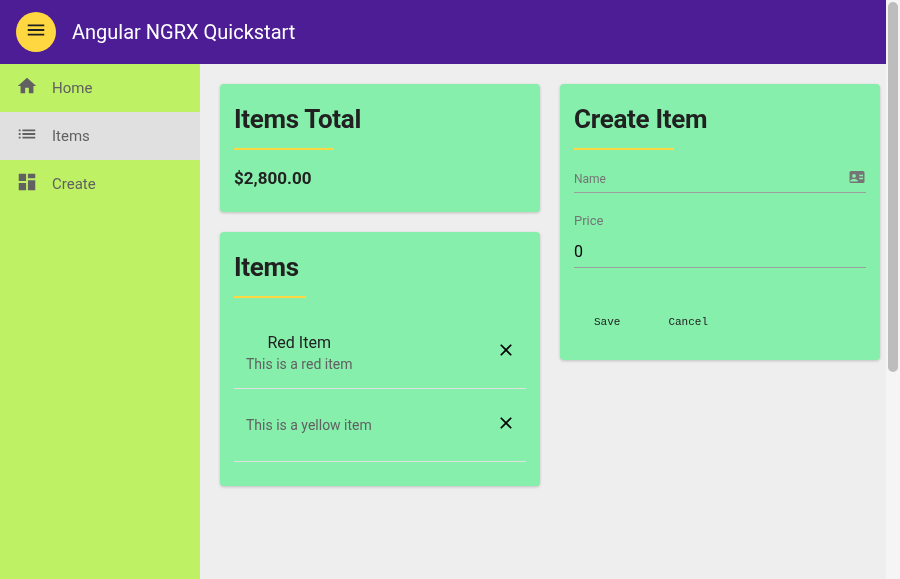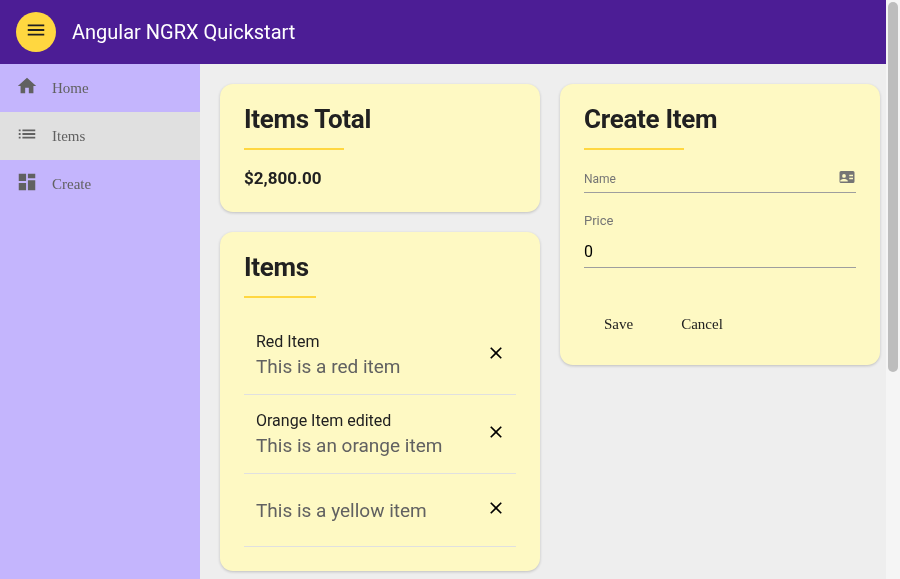--- a/index.html
+++ b/index.html
@@ -25,47 +25,46 @@
       background: #ffd740;
       display: flex; align-items: center; justify-content: center;
       margin-right: 16px;
       cursor: pointer;
     }
     .menu-btn svg { width: 22px; height: 22px; }
     .app-title { font-size: 20px; font-weight: 400; }
     .layout { display: flex; height: calc(579px - 64px); }
     .sidebar {
       width: 200px;
-      background: #c4b5fd;
+      background: #bef264;
       flex-shrink: 0;
-      font-family: Liberation Serif, serif;
     }
     .nav-item {
       display: flex; align-items: center;
       height: 48px;
       padding: 0 16px;
       color: #616161;
       font-size: 15px;
       cursor: pointer;
     }
     .nav-item.active { background: #e0e0e0; }
     .nav-item .nav-icon { width: 22px; height: 22px; margin-right: 14px; fill: #616161; flex-shrink: 0; }
     .main {
       flex: 1;
       padding: 20px;
       display: flex;
       gap: 20px;
       overflow-y: auto;
     }
     .col { flex: 1; display: flex; flex-direction: column; gap: 20px; min-width: 0; }
     .card {
-      background: #fef9c3;
-      border-radius: 13px;
+      background: #86efac;
+      border-radius: 4px;
       box-shadow: 0 1px 3px rgba(0,0,0,.2);
-      padding: 20px 24px 24px;
+      padding: 20px 14px 24px;
     }
     .card-title {
       font-size: 26px;
       font-weight: 700;
       color: #212121;
       letter-spacing: -0.3px;
     }
     .accent-rule {
       height: 2px;
       background: #ffd740;
@@ -74,23 +73,23 @@
       margin: 14px 0 18px;
     }
     .total-value { font-size: 17px; font-weight: 700; color: #212121; }
     .items-list .accent-rule { width: 72px; }
     .item-row {
       display: flex; align-items: center; justify-content: space-between;
       padding: 16px 0;
       border-bottom: 1px solid #e0e0e0;
       cursor: pointer;
     }
-    .item-text { padding-left: 12px; }
+    .item-text { padding-left: 12px; text-align: center; }
     .item-name { font-size: 16px; color: #212121; margin-bottom: 4px; }
-    .item-desc { font-size: 19px; color: #616161; }
+    .item-desc { font-size: 14px; color: #616161; }
     .delete-btn {
       width: 40px; height: 40px;
       display: flex; align-items: center; justify-content: center;
       cursor: pointer;
     }
     .delete-btn svg { width: 20px; height: 20px; }
     .form-field { margin-bottom: 20px; position: relative; }
     .form-label {
       font-size: 13px;
       color: #757575;
@@ -111,23 +110,23 @@
       position: absolute;
       right: 0;
       top: 0;
       width: 18px; height: 18px;
       fill: #757575;
     }
     .actions { display: flex; gap: 28px; padding-top: 20px; padding-left: 10px; }
     .flat-btn {
       background: none;
       border: none;
-      font-size: 15px;
+      font-size: 11px;
       color: #212121;
-      font-family: Liberation Serif, serif;
+      font-family: Liberation Mono, monospace;
       padding: 8px 10px;
       cursor: pointer;
     }
     .scroll-track {
       position: absolute;
       right: 0; top: 0;
       width: 14px; height: 100%;
       background: #f5f5f5;
     }
     .scroll-thumb {
@@ -200,33 +199,20 @@
           </div>
           <div class="delete-btn">
             <span>
               <svg viewBox="0 0 24 24">
                   <path d="M19 6.41 17.59 5 12 10.59 6.41 5 5 6.41 10.59 12 5 17.59 6.41 19 12 13.41 17.59 19 19 17.59 13.41 12z"></path>
                 </svg>
             </span>
           </div>
         </div>
 
-        <div class="item-row">
-          <div class="item-text">
-            <div class="item-name">Orange Item edited</div>
-            <div class="item-desc">This is an orange item</div>
-          </div>
-          <div class="delete-btn">
-            <span>
-              <svg viewBox="0 0 24 24">
-                  <path d="M19 6.41 17.59 5 12 10.59 6.41 5 5 6.41 10.59 12 5 17.59 6.41 19 12 13.41 17.59 19 19 17.59 13.41 12z"></path>
-                </svg>
-            </span>
-          </div>
-        </div>
 
         <div class="item-row">
           <div class="item-text">
             <div class="item-desc">This is a yellow item</div>
           </div>
           <div class="delete-btn">
             <span>
               <svg viewBox="0 0 24 24">
                   <path d="M19 6.41 17.59 5 12 10.59 6.41 5 5 6.41 10.59 12 5 17.59 6.41 19 12 13.41 17.59 19 19 17.59 13.41 12z"></path>
                 </svg>

